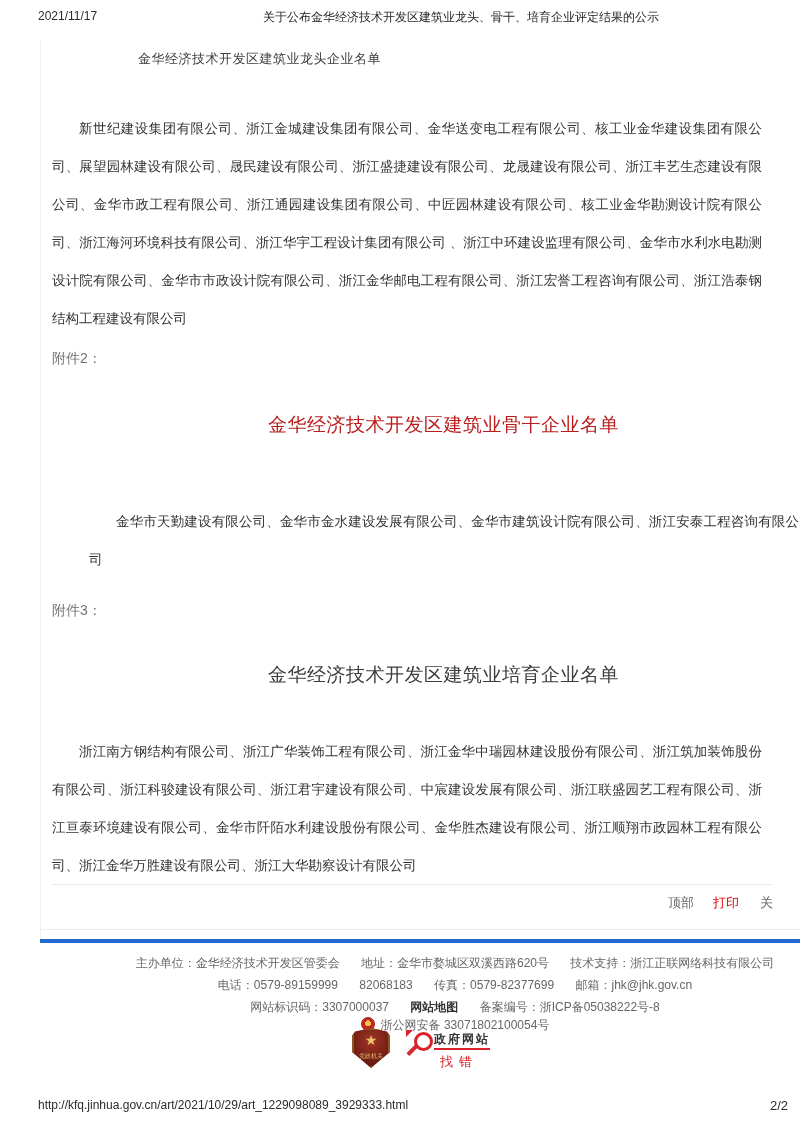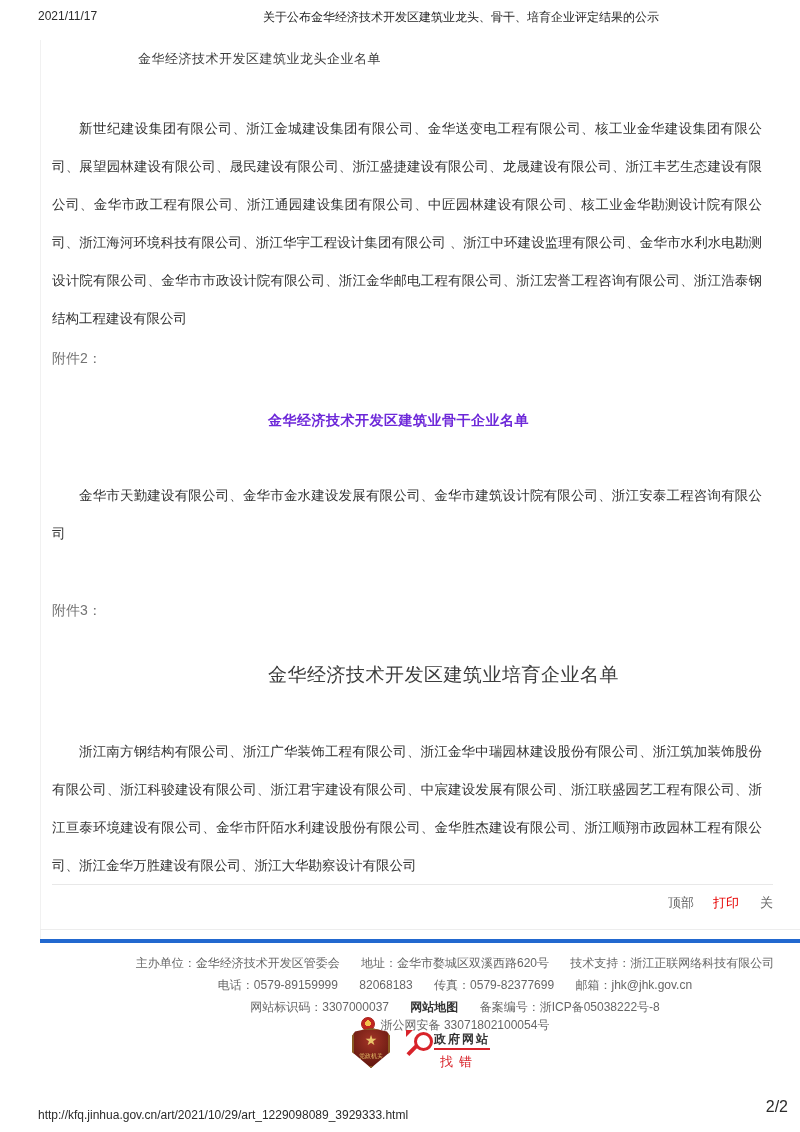--- a/index.html
+++ b/index.html
@@ -3,34 +3,34 @@
 <meta charset="utf-8">
 <style>
   html,body{margin:0;padding:0;background:#ffffff;}
   body{width:800px;height:1132px;position:relative;overflow:hidden;
        font-family:"Liberation Sans","DejaVu Sans",sans-serif;color:#333;}
   .abs{position:absolute;}
 
   
   .ph-date{left:38px;top:9px;font-size:12px;color:#2b2b2b;}
   .ph-title{left:263px;top:9px;font-size:12px;color:#1f1f1f;}
-  .pf-url{left:38px;top:1098px;font-size:12px;color:#2b2b2b;margin-top:10px;}
-  .pf-page{right:12px;top:1098px;font-size:16px;color:#2b2b2b;}
+  .pf-url{left:38px;top:1098px;font-size:12px;color:#2b2b2b;}
+  .pf-page{right:12px;top:1098px;font-size:13px;color:#2b2b2b;}
 
   
   .left-border{left:40px;top:40px;width:1px;height:900px;background:#f1f1f1;}
 
   
   .h1{left:138px;top:50px;font-size:13px;font-weight:400;color:#3c3c3c;letter-spacing:.5px;}
-  .h2{left:268px;top:412px;font-size:14px;font-weight:700;color:#6d28d9;letter-spacing:.5px;}
+  .h2{left:268px;top:412px;font-size:19px;font-weight:400;color:#b91c1c;letter-spacing:.5px;}
   .h3{left:268px;top:662px;font-size:19px;font-weight:400;color:#3c3c3c;letter-spacing:.5px;}
   .para{left:52px;width:710px;font-size:13.5px;line-height:38px;color:#333;
         text-align:justify;text-indent:2em;}
   .p1{top:110px;}
-  .p2{top:477px;}
+  .p2{top:503px;margin-left:37px;}
   .p3{top:733px;}
   .att-label{left:52px;font-size:14px;color:#737373;}
   .att2{top:350px;}
   .att3{top:602px;}
 
   
   .links-divider{left:52px;top:884px;width:721px;height:1px;background:#e8e8e8;}
   .links-clip{left:12px;top:891px;width:773px;height:22px;overflow:hidden;}
   .link{position:absolute;top:3px;font-size:13px;color:#666;cursor:pointer;}
   .link-top{left:656px;}

